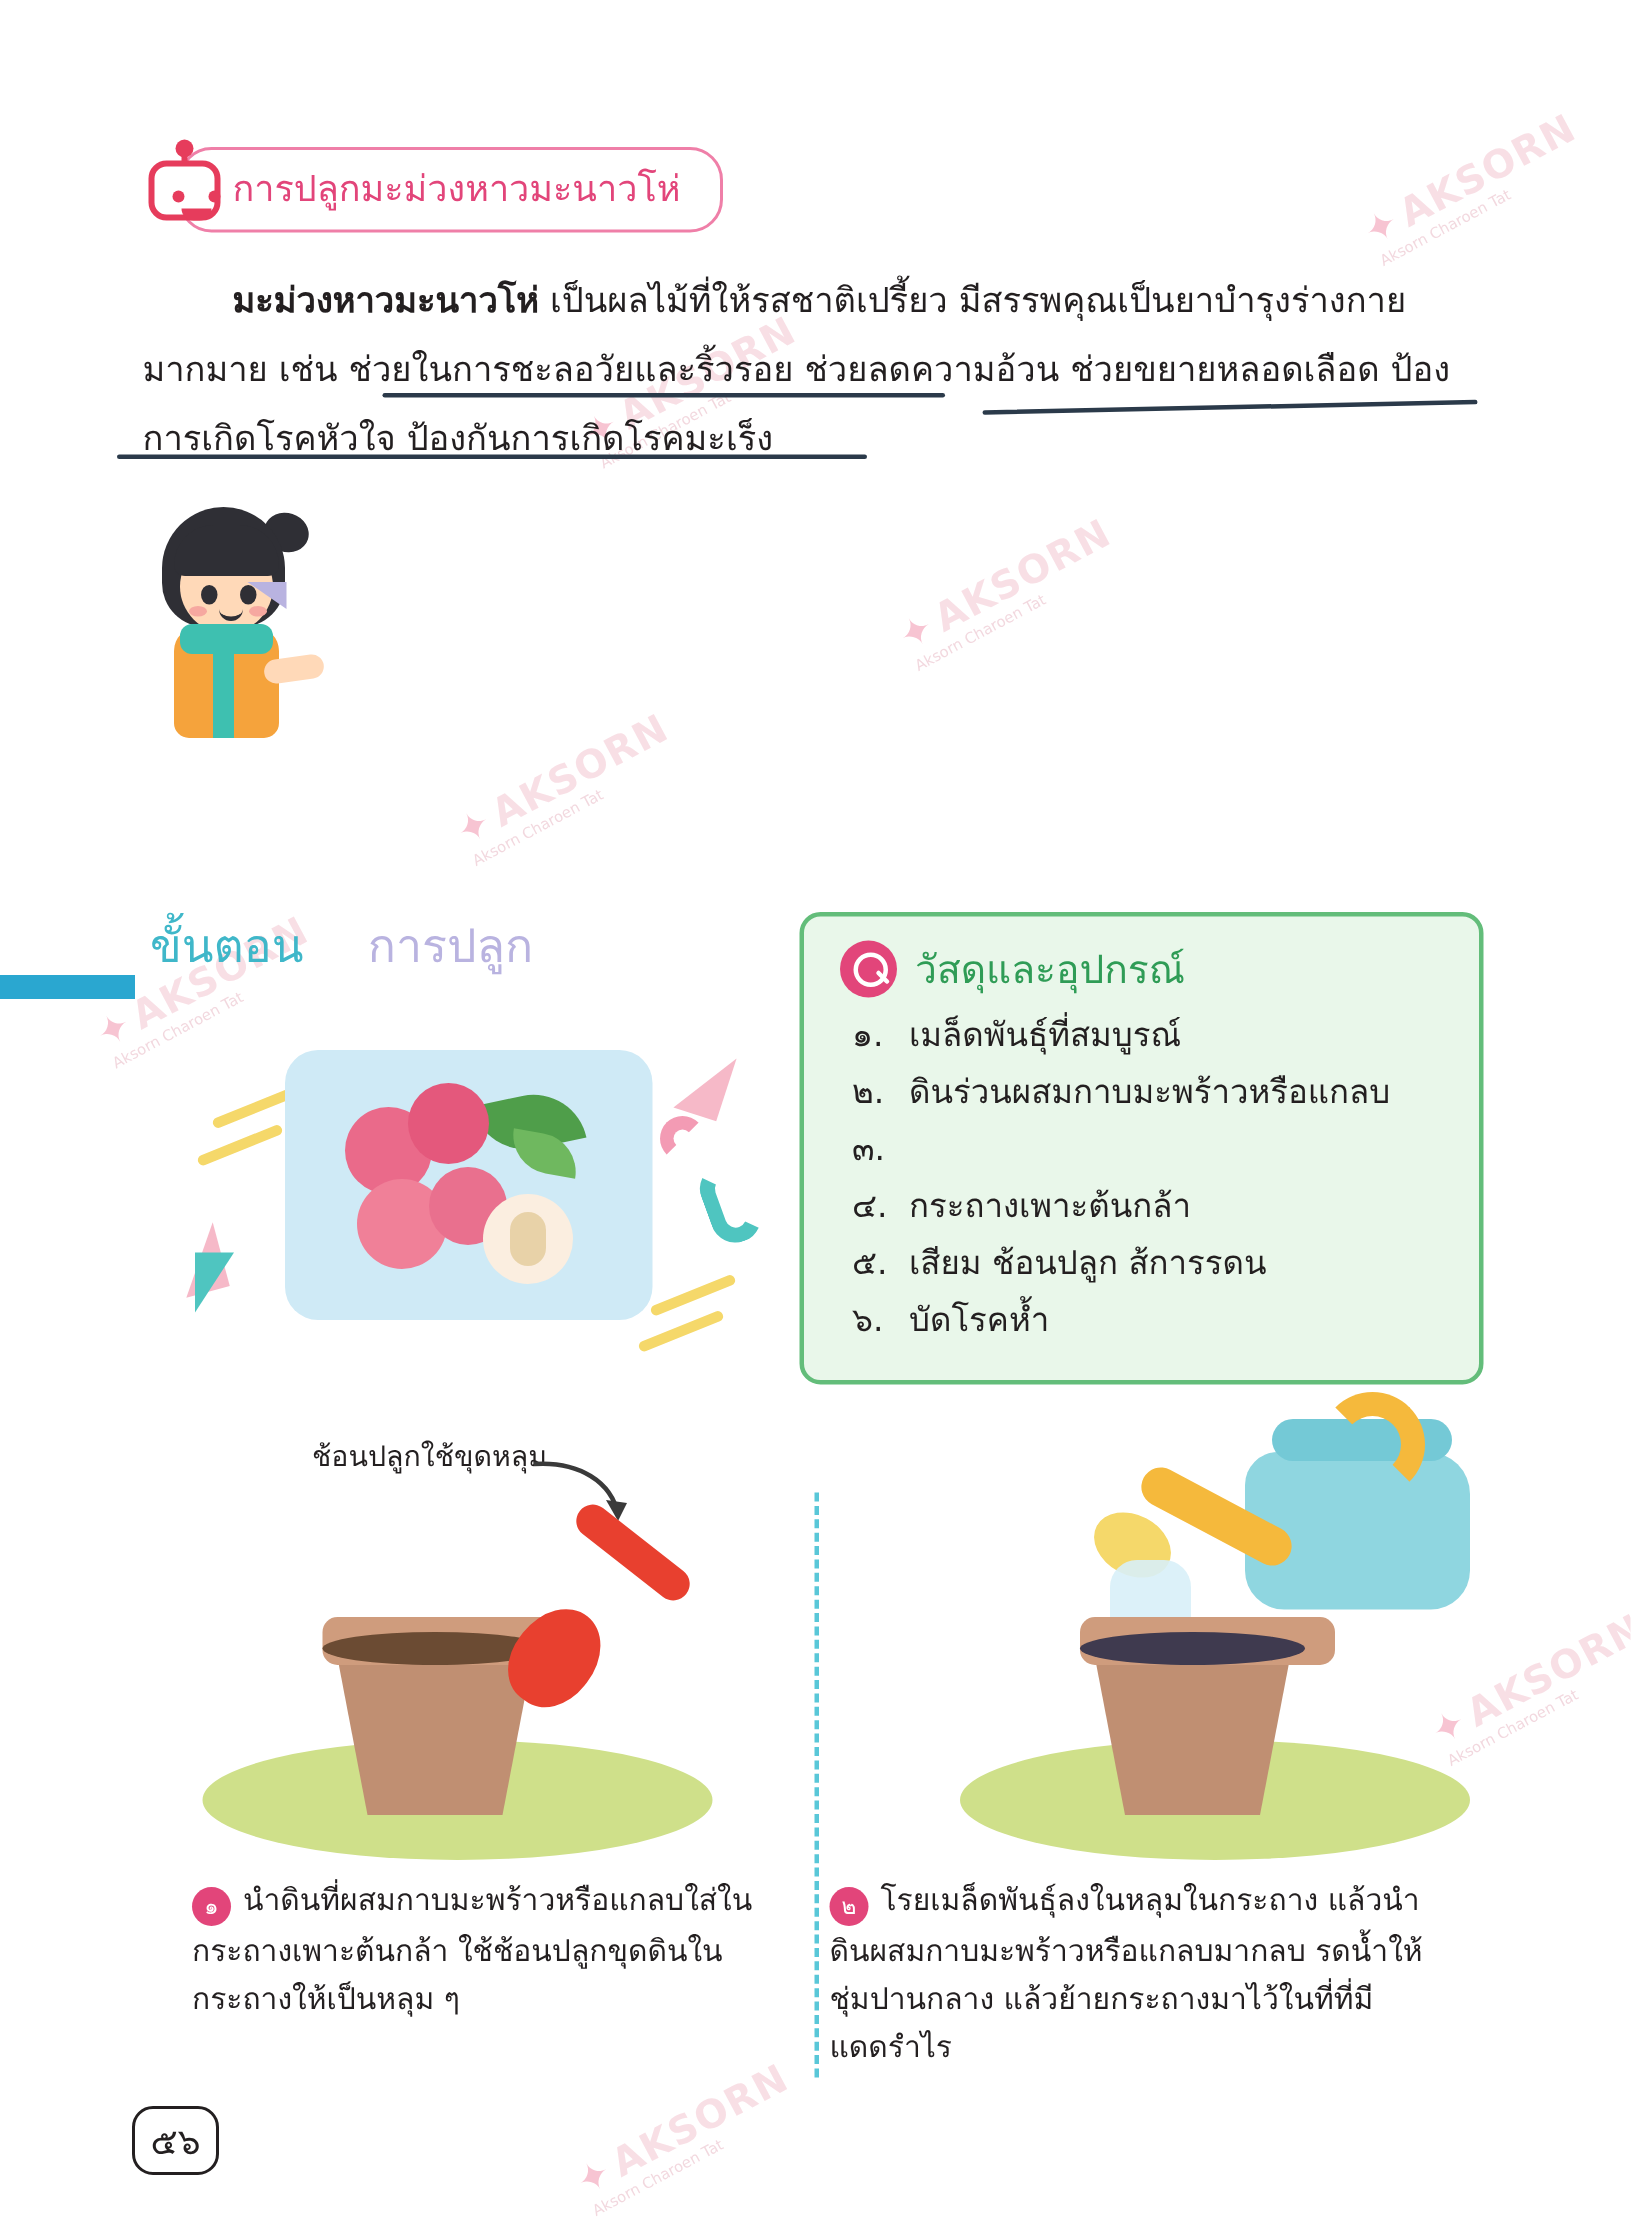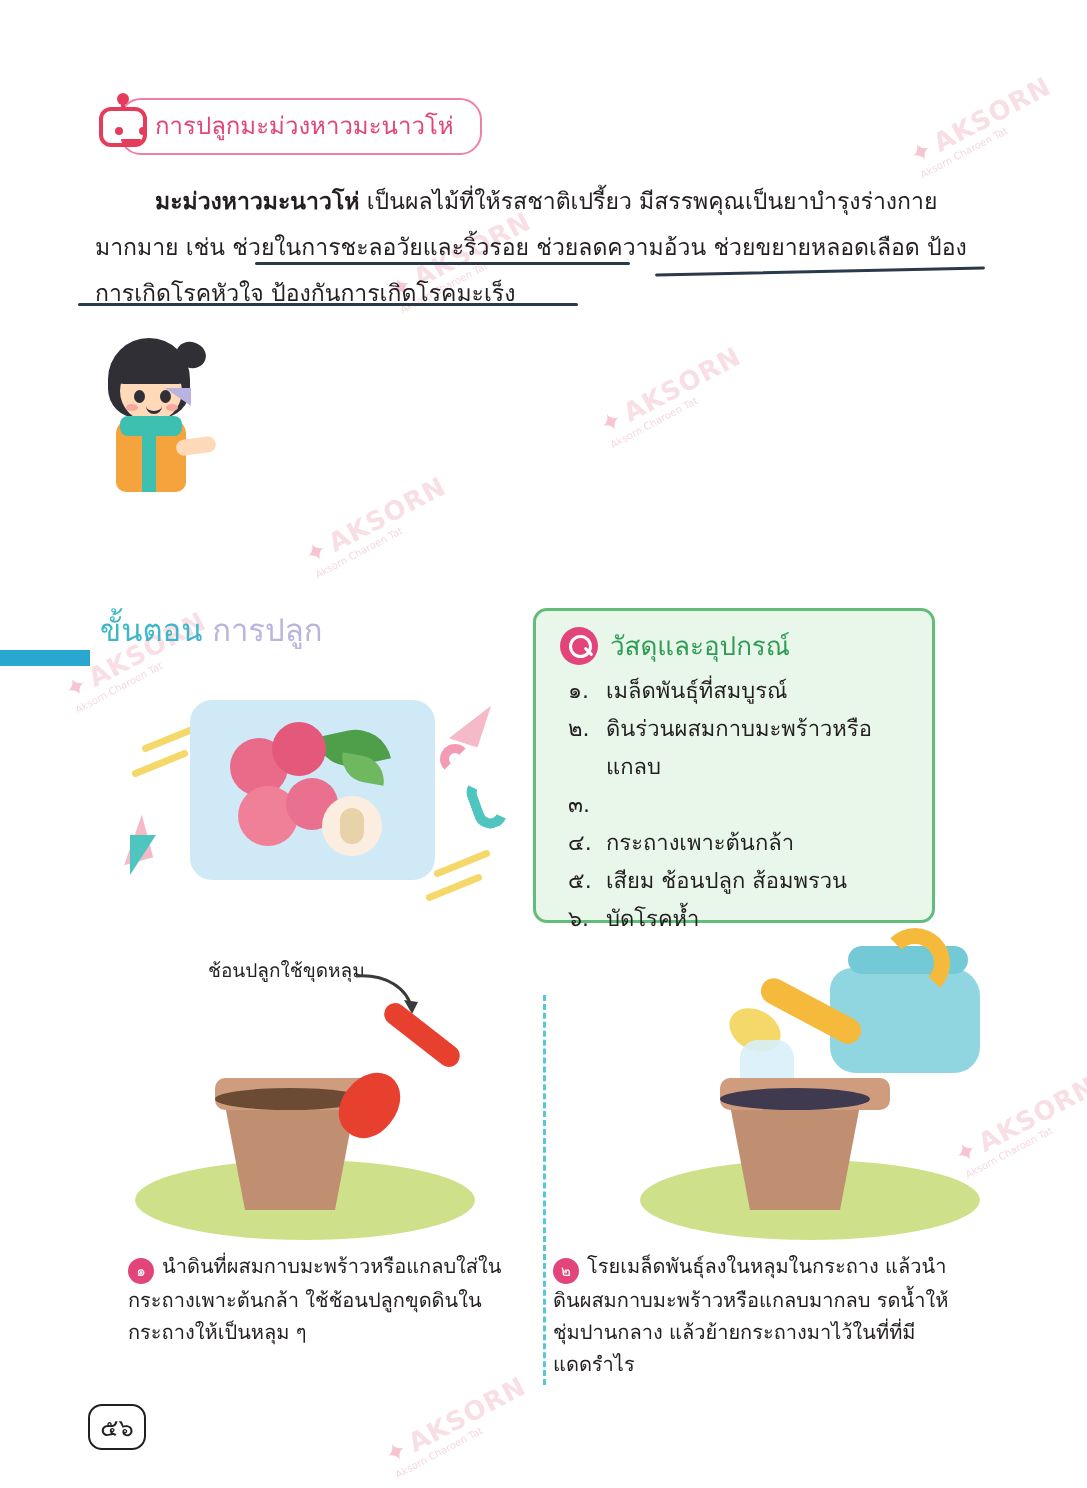--- a/index.html
+++ b/index.html
@@ -138,27 +138,27 @@
   .girl .scarf { position:absolute; left:30px; top:86px; width:62px; height:20px; background:#3ec0b0; border-radius:8px; }
   .girl .stripe { position:absolute; left:52px; top:100px; width:14px; height:62px; background:#3ec0b0; }
   .girl .arm { position:absolute; left:86px; top:108px; width:40px; height:16px; background:#ffd9b8; border-radius:9px; transform:rotate(-8deg); }
 
   
   .steps-head {
     position:absolute; left:100px; top:605px;
     font-size:31px;
   }
   .steps-head .a { color:#3fb7c9; }
-  .steps-head .b { color:#b9b3e0; }
+  .steps-head .b { color:#b9b3e0;margin-left:33px; }
   .blue-bar { position:absolute; left:0; top:650px; width:90px; height:16px; background:#2aa7d0; }
 
   
   .materials {
     position:absolute; left:533px; top:608px;
-    width:402px; height:315px;
+    width:456px; height:315px;
     background:#e9f7ea;
     border:3px solid #63bd7a;
     border-radius:14px;
     padding:14px 20px 10px 24px;
   }
   .mat-title { display:flex; align-items:center; gap:12px; margin-bottom:6px; }
   .mag-icon {
     width:38px; height:38px; border-radius:50%;
     background:#e2457a; position:relative; flex:none;
   }
@@ -389,21 +389,21 @@
       </li>
     <li>
         <span class="n">๓.</span>
       </li>
     <li>
         <span class="n">๔.</span>
         <span>กระถางเพาะต้นกล้า</span>
       </li>
     <li>
         <span class="n">๕.</span>
-        <span>เสียม ช้อนปลูก ส้อมพรวน</span>
+        <span>เสียม ช้อนปลูก ส้การรดน</span>
       </li>
     <li>
         <span class="n">๖.</span>
         <span>บัดโรคห้ำ</span>
       </li>
   </ul>
 </div>
 
 <div class="caption-label" style="left:208px; top:955px;">ช้อนปลูกใช้ขุดหลุม</div>
 <svg class="arrow-svg" style="left:352px; top:970px;" width="70" height="60" viewBox="0 0 70 60">

